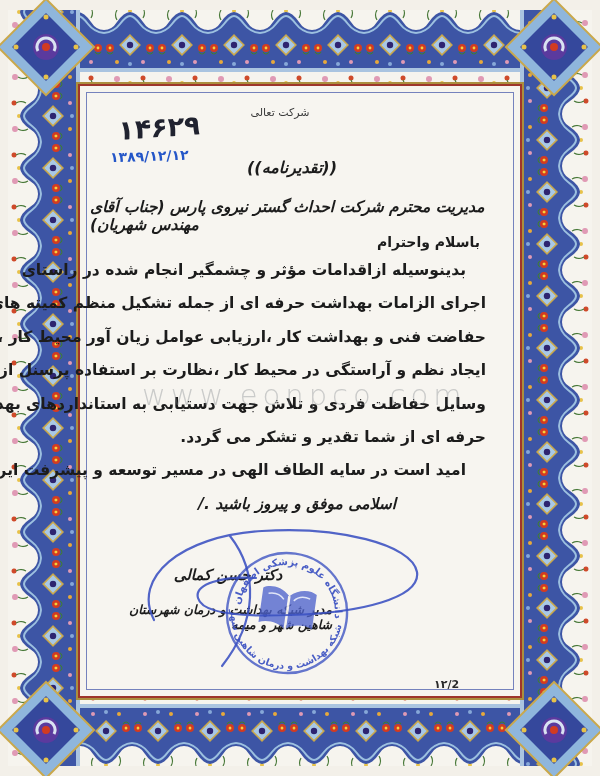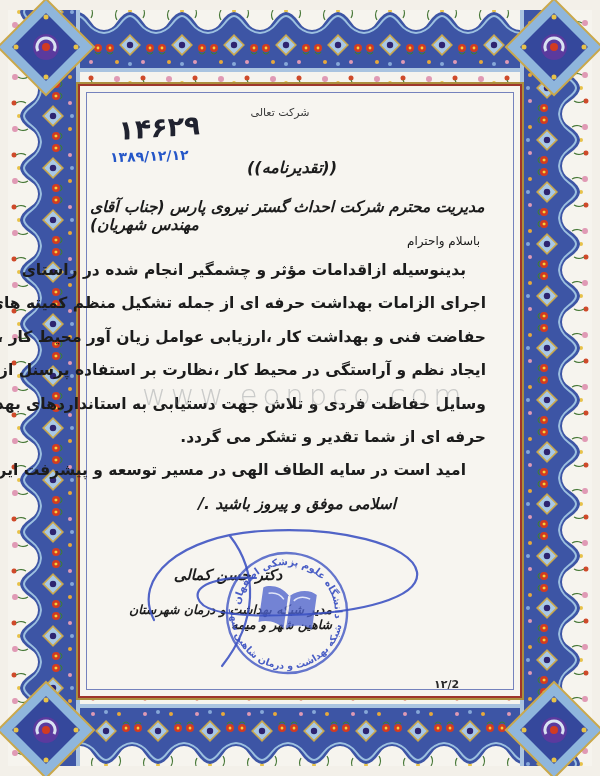--- a/index.html
+++ b/index.html
@@ -22,21 +22,21 @@
   .refnum{position:absolute;left:118px;top:112px;direction:ltr;
     font-size:27px;font-weight:bold;letter-spacing:3px;color:#20222f;
     transform:rotate(-4deg) skewX(-6deg);}
   .datestamp{position:absolute;left:110px;top:148px;direction:ltr;
     font-size:14px;font-weight:bold;color:#2456c8;letter-spacing:1px;
     transform:rotate(-2deg);}
   .doc-title{position:absolute;top:158px;left:0;width:100%;text-align:center;
     font-size:16px;font-weight:bold;font-style:italic;padding-right:16px;box-sizing:border-box;}
   .addressee{position:absolute;top:198px;left:90px;width:420px;text-align:left;
     font-size:15.5px;font-weight:bold;font-style:italic;}
-  .salutation{position:absolute;top:234px;right:120px;font-size:12px;font-weight:normal;}
+  .salutation{position:absolute;top:234px;right:120px;font-size:14px;font-weight:bold;}
   .body-block{position:absolute;top:254px;left:98px;width:388px;font-size:15.5px;
     font-weight:600;}
   .bline{direction:rtl;height:33.4px;line-height:33.4px;white-space:nowrap;
     text-align:justify;text-align-last:justify;-moz-text-align-last:justify;}
   .bline.short{text-align:right;text-align-last:right;-moz-text-align-last:right;}
   .bline.indent{padding-right:20px;}
   .watermark{position:absolute;top:378px;left:142px;z-index:5;direction:ltr;
     font-size:29px;color:rgba(130,134,140,.38);letter-spacing:5px;font-weight:300;
     pointer-events:none;}
   .closing-name{position:absolute;top:566px;left:158px;width:140px;text-align:center;

